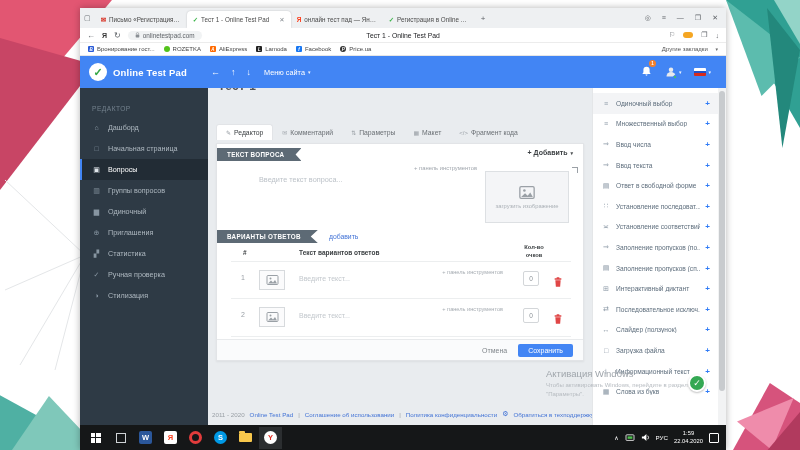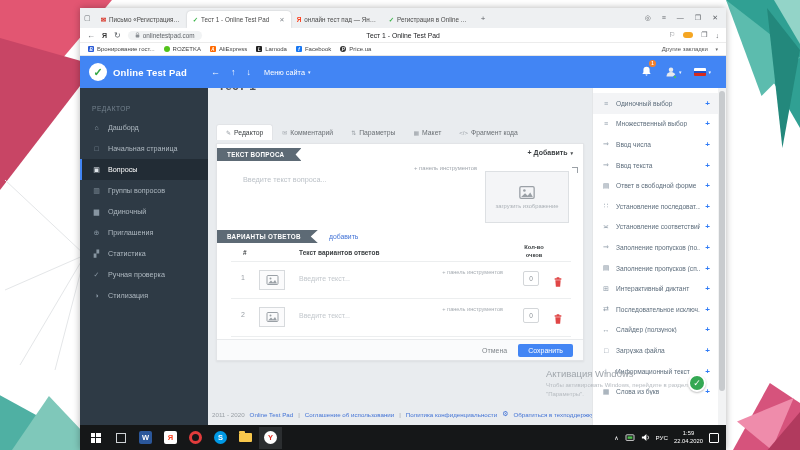--- a/index.html
+++ b/index.html
@@ -81,21 +81,21 @@
   .cliptitle span{display:block;font-size:12px;margin-top:-9px;letter-spacing:.4px}
   .mtabs{position:absolute;left:8px;top:36px;display:flex;align-items:flex-end}
   .mtab{padding:4px 9px;font-size:6.8px;color:#6b7075;display:flex;gap:3px;align-items:center;white-space:nowrap}
   .mtab.active{background:#fff;border:1px solid #e2e4e7;border-bottom:none;border-radius:3px 3px 0 0;color:#3c4043}
   .mtab .mg{font-size:6px;color:#9aa0a6}
   .card{position:absolute;left:8px;top:55px;width:368px;height:218px;background:#fff;border:1px solid #e2e4e7;box-shadow:0 1px 2px rgba(0,0,0,.06)}
   .ribbon{position:absolute;left:0;background:#5d6a75;color:#fff;font-size:6.3px;font-weight:bold;letter-spacing:.3px;padding:3px 17px 3px 10px;clip-path:polygon(0 0,100% 0,93% 50%,100% 100%,0 100%)}
   .r1{top:4px}.r2{top:86px}
   .addbtn{position:absolute;right:10px;top:5px;font-size:7px;font-weight:bold;color:#3c4043;display:flex;gap:3px;align-items:center}
   .tlink1{position:absolute;right:106px;top:21px;font-size:5.8px;color:#a0a6ad}
-  .ph1{position:absolute;left:26px;top:31px;font-size:7.3px;color:#bcc2c8}
+  .ph1{position:absolute;left:42px;top:31px;font-size:7.3px;color:#bcc2c8}
   .upload{position:absolute;right:14px;top:27px;width:84px;height:52px;background:#f4f5f7;border:1px solid #dde0e3;display:flex;flex-direction:column;align-items:center;justify-content:center;gap:4px}
   .ulabel{font-size:5.8px;color:#aab0b6}
   .cropicon{position:absolute;right:5px;top:23px;width:6px;height:6px;border-top:1px solid #9aa0a6;border-right:1px solid #9aa0a6}
   .addlink{position:absolute;left:112px;top:89px;font-size:6.8px;color:#4273d6}
   .th{position:absolute;font-size:6.5px;font-weight:bold;color:#3c4043}
   .th-num{left:26px;top:105px}
   .th-text{left:82px;top:105px}
   .th-pts{right:32px;top:100px;width:34px;text-align:center;font-size:5.8px;line-height:1.3}
   .arow{position:absolute;left:14px;right:12px;height:38px;border-bottom:1px solid #eceeef;border-top:1px solid #eceeef}
   .a1{top:117px}.a2{top:155px;border-top:none}

